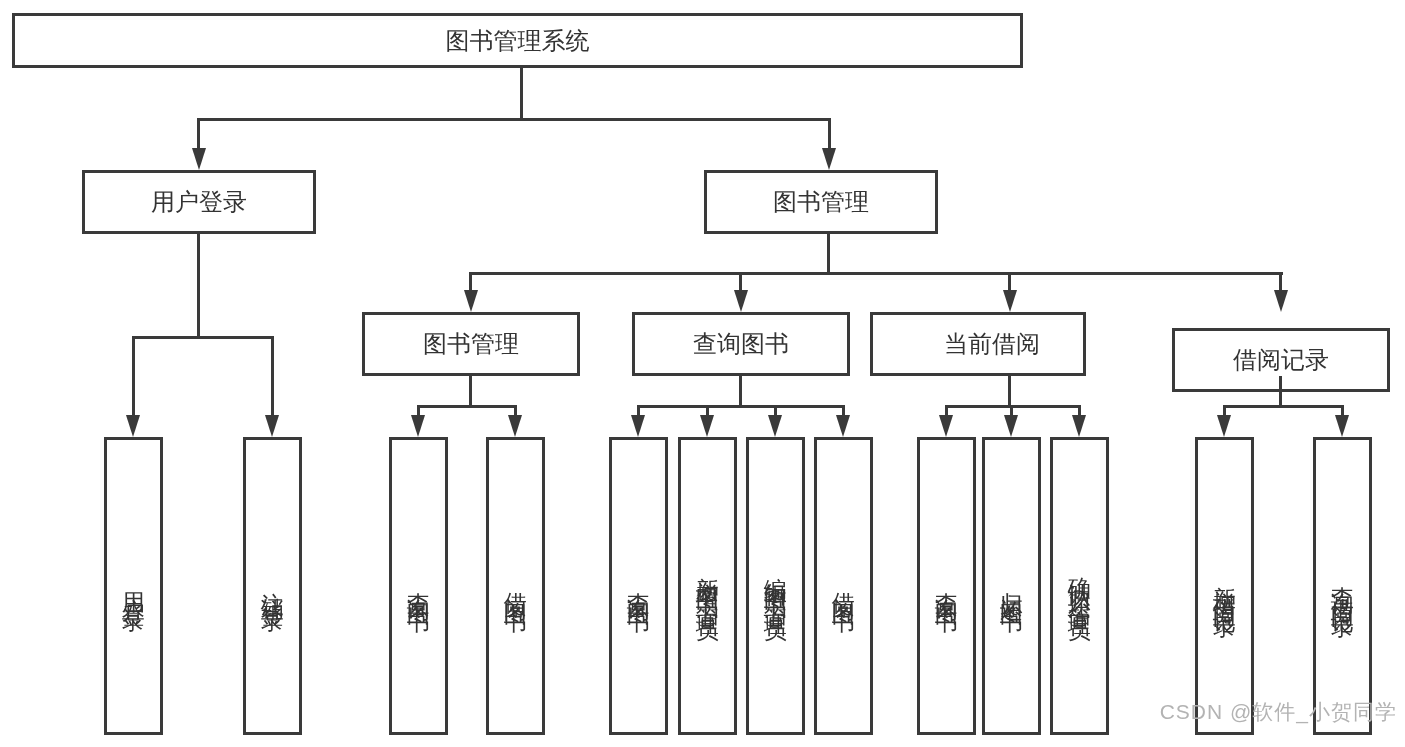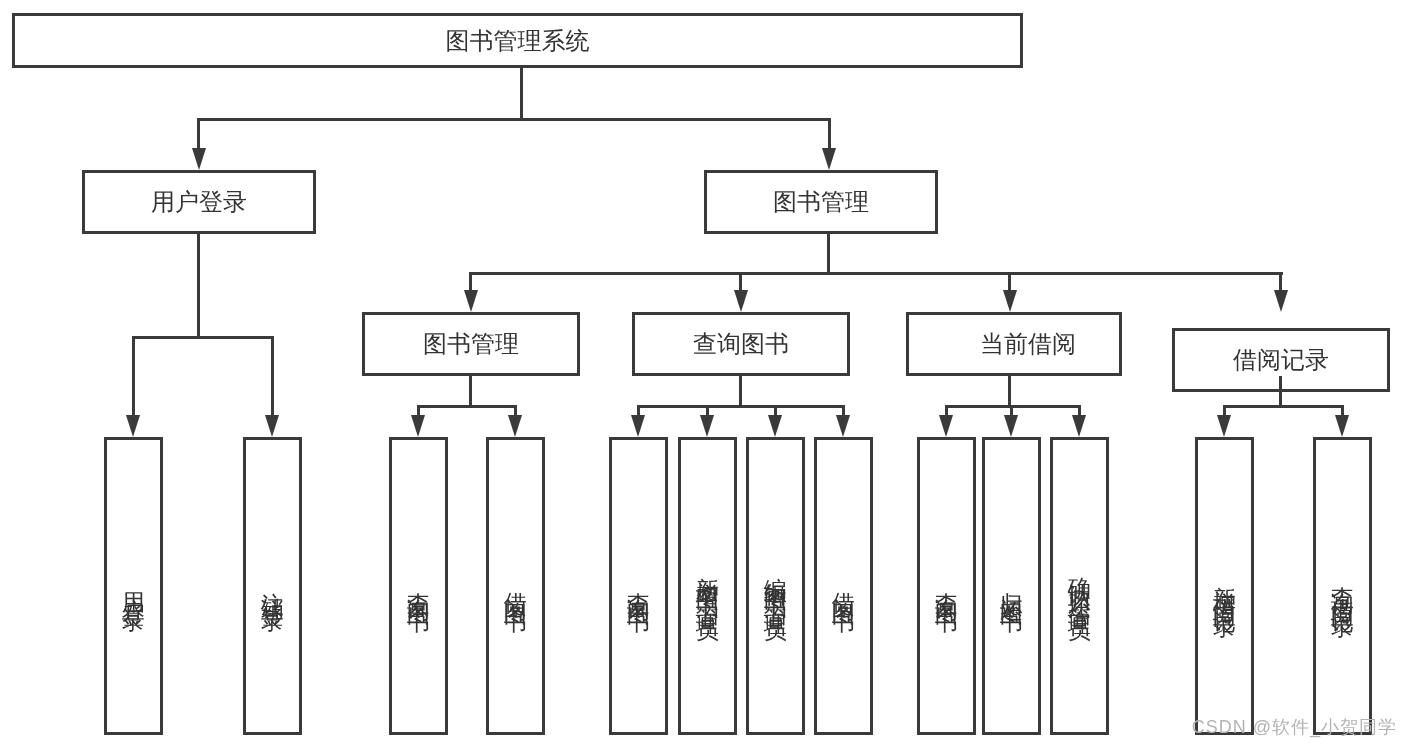--- a/index.html
+++ b/index.html
@@ -23,37 +23,37 @@
     letter-spacing:6px; line-height:1.15; font-size:23px; white-space:nowrap;
   }
   .hline { position:absolute; height:3px; background:var(--line,#3a3a3a); }
   .vline { position:absolute; width:3px;  background:var(--line,#3a3a3a); }
   .arrow {
     position:absolute; width:0; height:0;
     border-left:7px solid transparent; border-right:7px solid transparent;
     border-top:22px solid var(--line,#3a3a3a);
   }
   .watermark {
-    position:absolute; right:8px; bottom:8px; font-size:18px;
+    position:absolute; right:8px; bottom:21px; font-size:21px;
     color:var(--watermark,#b3b3b3); letter-spacing:1px; white-space:nowrap;
   }
 </style>
 </head>
 <body>
 
 <div class="canvas">
 
   <div class="box" style="left:12px; top:13px; width:1011px; height:55px;">图书管理系统</div>
 
   <div class="box lvl2" style="left:82px;">用户登录</div>
   <div class="box lvl2" style="left:704px;">图书管理</div>
 
   <div class="box lvl3" style="left:362px;">图书管理</div>
   <div class="box lvl3" style="left:632px;">查询图书</div>
-  <div class="box lvl3" style="left:906px; width:216px;padding-left:28px;">当前借阅</div>
+  <div class="box lvl3" style="left:870px; width:216px;padding-left:28px;">当前借阅</div>
   <div class="box lvl3" style="left:1172px;margin-top:16px;">借阅记录</div>
 
   <div class="box vbox" style="left:104px;">
     <span class="vtext">用户登录</span>
   </div>
   <div class="box vbox" style="left:243px;">
     <span class="vtext">注销登录</span>
   </div>
 
   <div class="box vbox" style="left:389px;">

